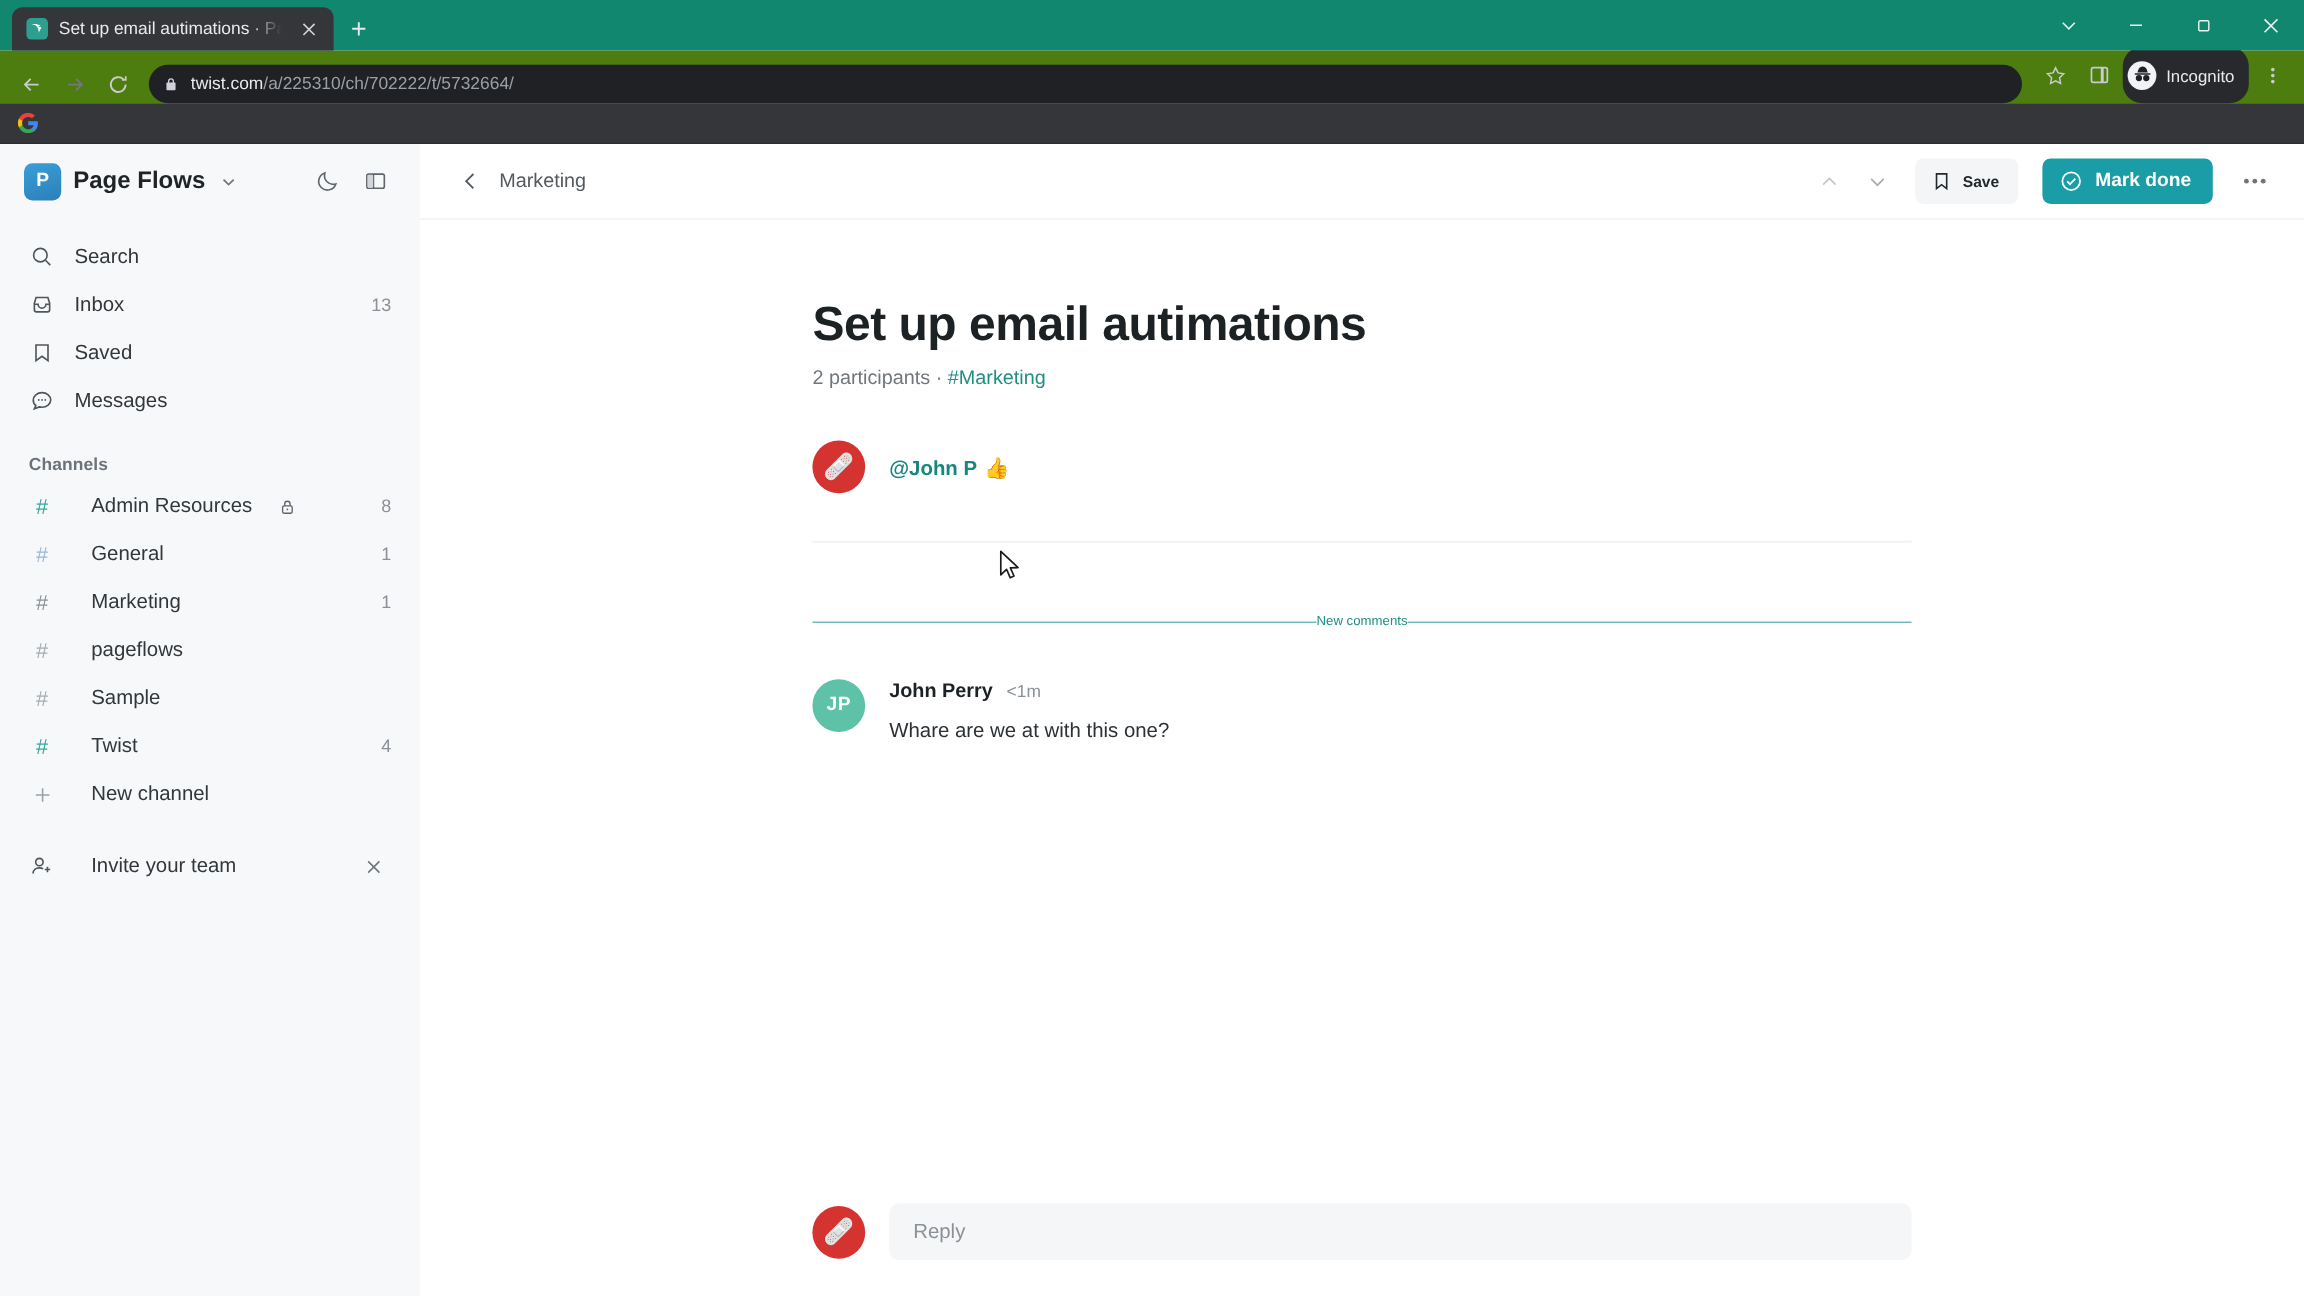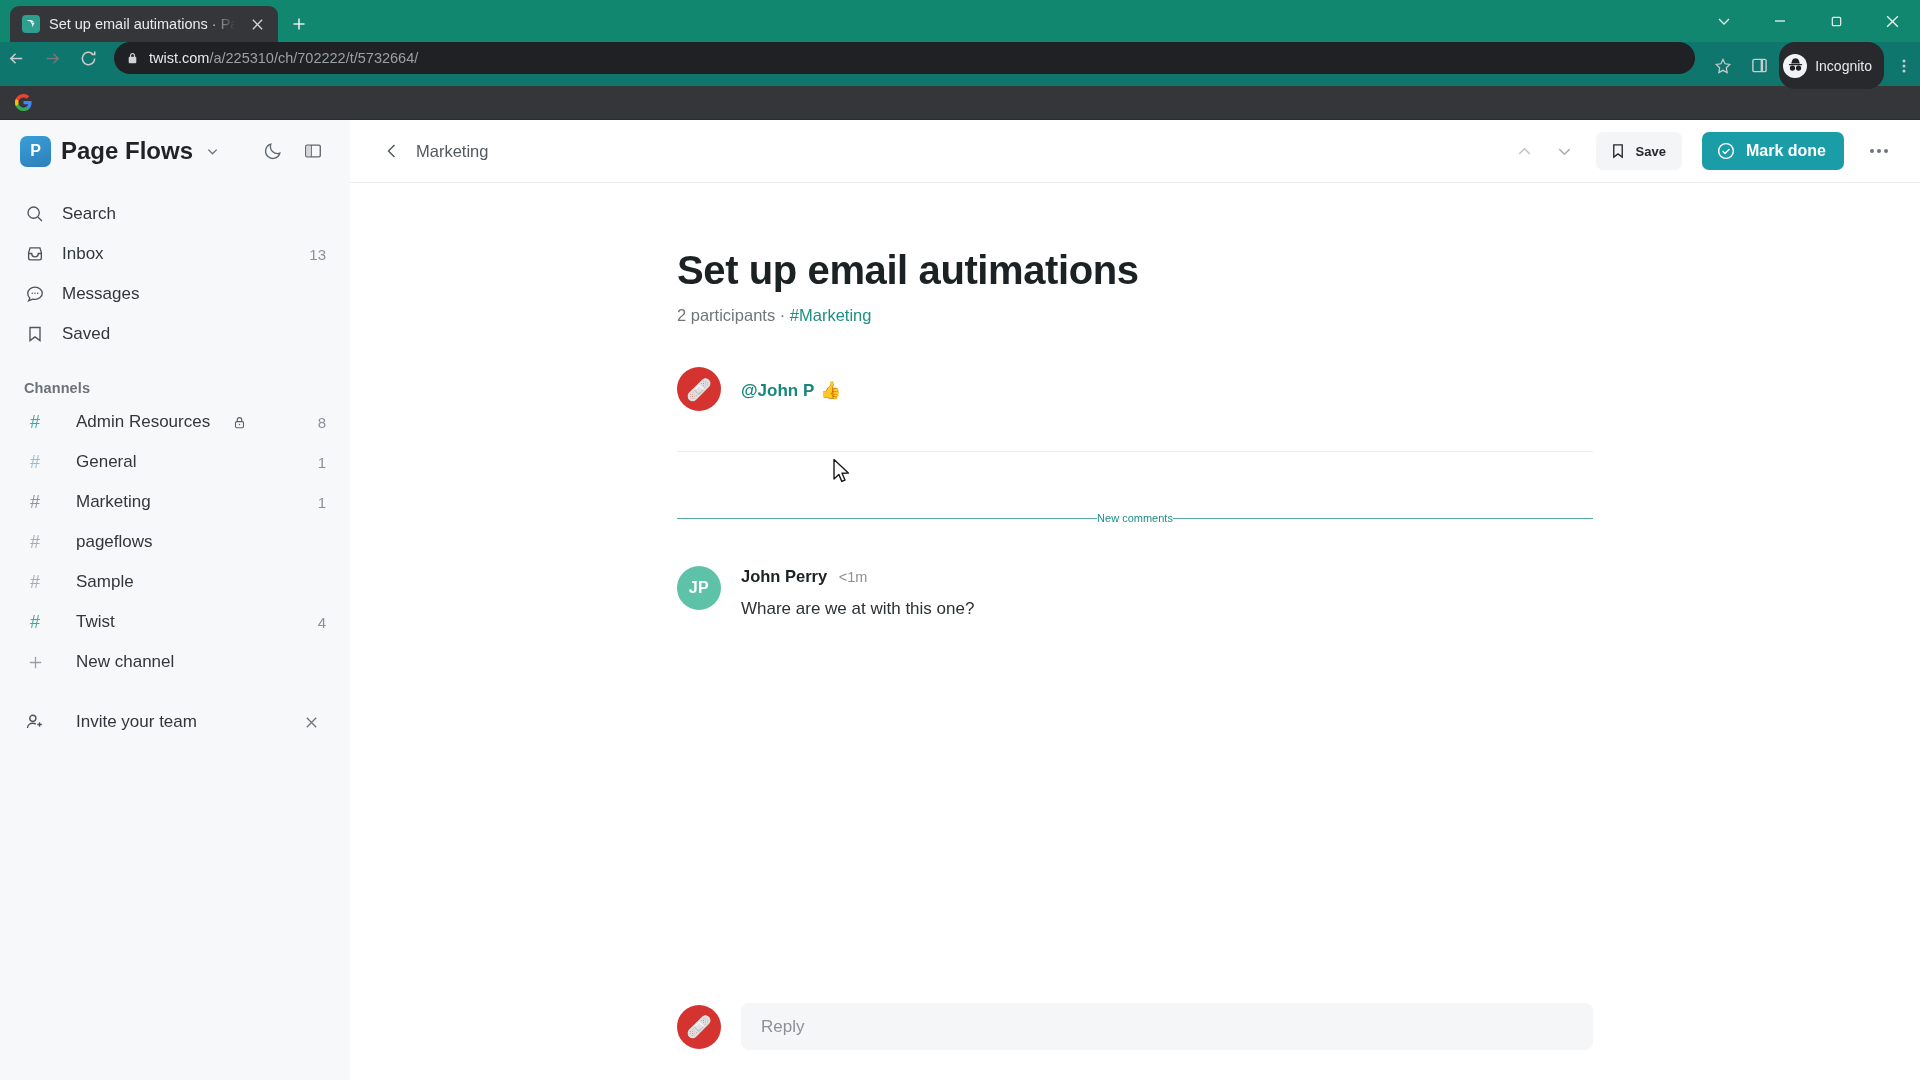--- a/index.html
+++ b/index.html
@@ -61,24 +61,24 @@
     align-items: center;
   }
   .win-btn {
     width: 56px; height: 42px;
     display: flex; align-items: center; justify-content: center;
     color: #e9f3f0;
   }
 
   .browser-toolbar {
     height: 44px;
-    background: #0f766e;
-    display: flex;
-    align-items: flex-start;
-    padding: 0 0;
+    background: #4d7c0f;
+    display: flex;
+    align-items: flex-end;
+    padding: 0 10px;
     gap: 4px;
   }
   .nav-btn {
     width: 32px; height: 32px;
     display: flex; align-items: center; justify-content: center;
     border-radius: 50%;
     color: #c8cbcf;
     flex: 0 0 auto;
   }
   .nav-btn.disabled { color: #75787c; }
@@ -154,21 +154,21 @@
     width: 31px; height: 31px;
     border-radius: 7px;
     background: linear-gradient(160deg, #3a9fd8, #2d7fb8);
     color: #fff;
     font-size: 16px;
     font-weight: bold;
     display: flex; align-items: center; justify-content: center;
     flex: 0 0 auto;
   }
   .ws-name {
-    font-size: 24px;
+    font-size: 20px;
     font-weight: bold;
     color: #1f2326;
     white-space: nowrap;
   }
   .ws-caret { color: #6e7479; display: flex; align-items: center; margin-left: 2px; }
   .ws-spacer { flex: 1; }
   .ws-icon-btn {
     width: 30px; height: 30px;
     display: flex; align-items: center; justify-content: center;
     color: #5f666c;
@@ -569,36 +569,36 @@
               <path d="M4 9.5l1.6-5.2h10.8L18 9.5v6a2 2 0 0 1-2 2H6a2 2 0 0 1-2-2z"></path>
               <path d="M4 10.5h3.4a3.6 3.6 0 0 0 7.2 0H18"></path>
             </svg>
         </span>
         <span class="label">Inbox</span>
         <span class="badge">13</span>
       </div>
       <div class="nav-row">
         <span class="ico">
           <svg width="20" height="20" viewBox="0 0 22 22" fill="none" stroke="currentColor" stroke-width="1.5">
+              <path d="M5.5 3.8h11v14.4L11 14.2l-5.5 4z"></path>
+            </svg>
+        </span>
+        <span class="label">Saved</span>
+        <span class="badge"></span>
+      </div>
+      <div class="nav-row">
+        <span class="ico">
+          <svg width="20" height="20" viewBox="0 0 22 22" fill="none" stroke="currentColor" stroke-width="1.5">
               <path d="M19 10.2c0 3.7-3.6 6.7-8 6.7a9.6 9.6 0 0 1-2.4-.3L4 18.4l1.3-3.1A6.3 6.3 0 0 1 3 10.2C3 6.5 6.6 3.5 11 3.5s8 3 8 6.7z"></path>
               <circle cx="8" cy="10.2" r="0.85" fill="currentColor" stroke="none"></circle>
               <circle cx="11" cy="10.2" r="0.85" fill="currentColor" stroke="none"></circle>
               <circle cx="14" cy="10.2" r="0.85" fill="currentColor" stroke="none"></circle>
             </svg>
         </span>
         <span class="label">Messages</span>
-        <span class="badge"></span>
-      </div>
-      <div class="nav-row">
-        <span class="ico">
-          <svg width="20" height="20" viewBox="0 0 22 22" fill="none" stroke="currentColor" stroke-width="1.5">
-              <path d="M5.5 3.8h11v14.4L11 14.2l-5.5 4z"></path>
-            </svg>
-        </span>
-        <span class="label">Saved</span>
         <span class="badge"></span>
       </div>
     </div>
 
     <div class="section-title">Channels</div>
 
     <div>
       <div class="chan-row">
         <span class="chan-hash" style="color:#3aa99c">#</span>
         <span class="chan-name">Admin Resources</span>

